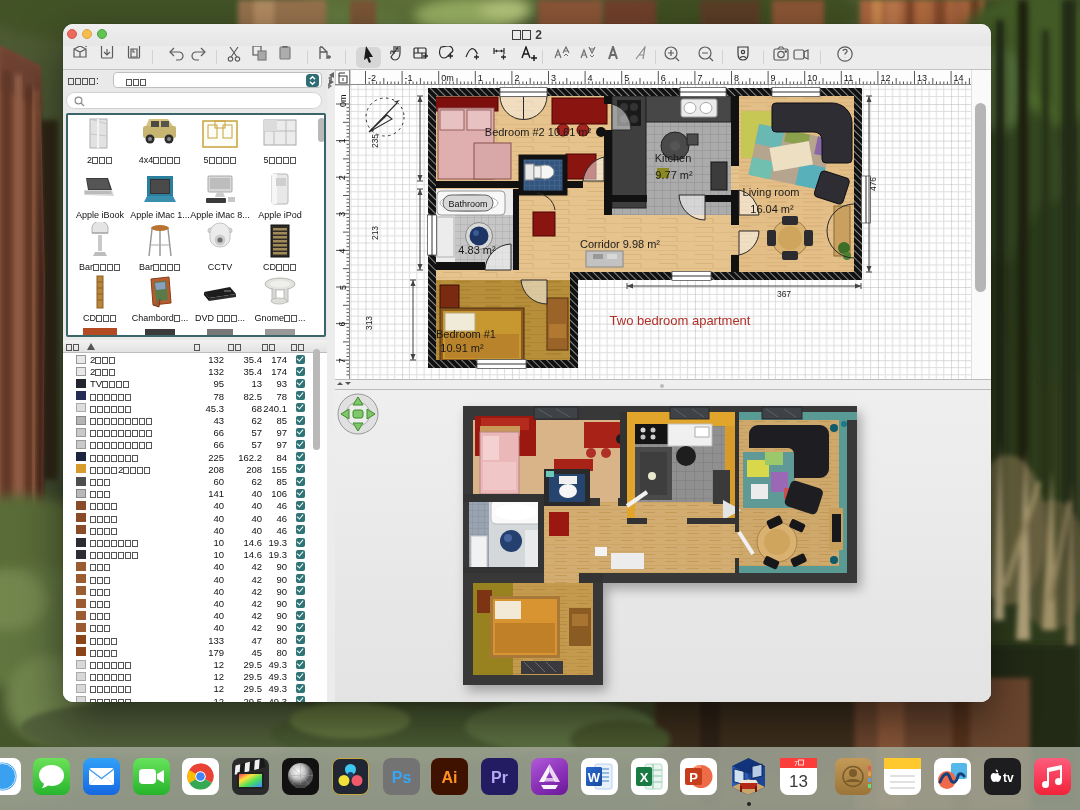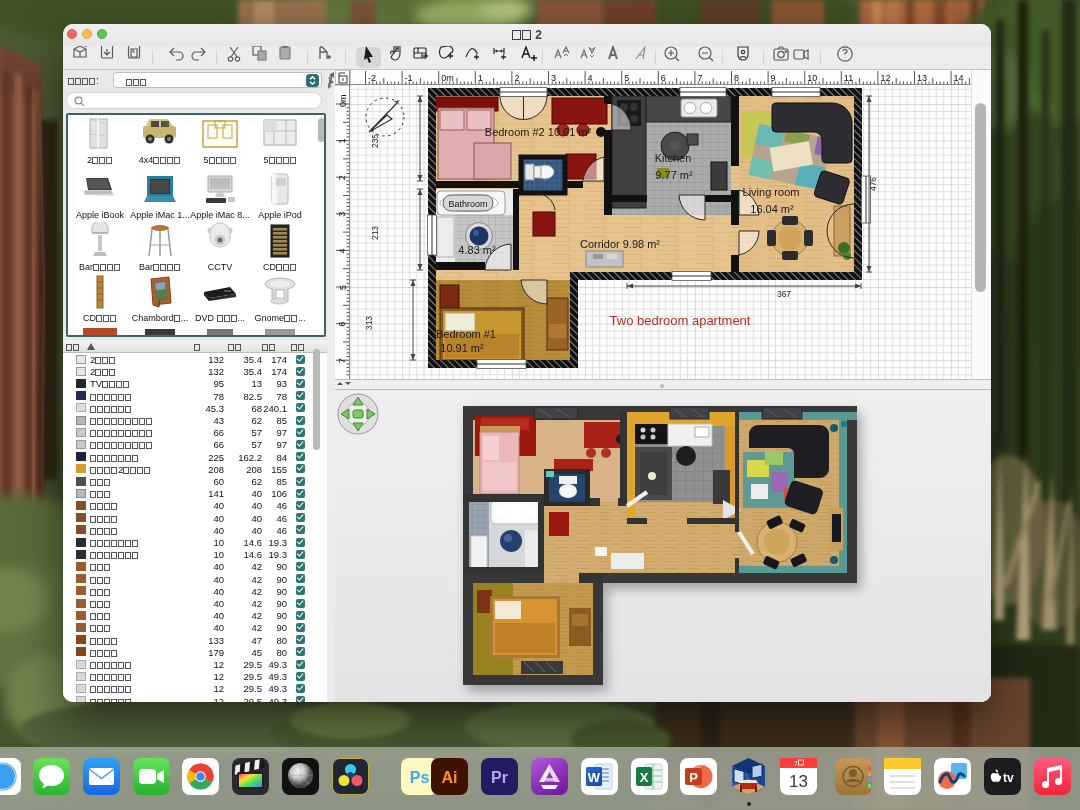--- a/index.html
+++ b/index.html
@@ -1212,21 +1212,21 @@
             <path d="M18.5,5 V30 M6,17.5 H31 M10,9 L27,26 M27,9 L10,26" opacity=".5"></path>
           </g>
           <rect x="13" y="27" width="11" height="3" rx="1.5" fill="#444"></rect>
         </svg></div>
 <div class="di" style="left:332px;background:#202634;border:1px solid #c8a83a"><svg width="35" height="35" viewBox="0 0 35 35">
           <circle cx="17.5" cy="10.5" r="5.5" fill="#3ec8f0"></circle>
           <circle cx="11" cy="21.5" r="5.5" fill="#f0e03a"></circle>
           <circle cx="24" cy="21.5" r="5.5" fill="#f05a6a"></circle>
           <circle cx="17.5" cy="16" r="3" fill="#18406a"></circle>
         </svg></div>
-<div class="di" style="left:401px;background:#fef9c3"><svg width="37" height="37" viewBox="0 0 37 37">
+<div class="di" style="left:383px;background:#737373"><svg width="37" height="37" viewBox="0 0 37 37">
           <text x="18.5" y="25" text-anchor="middle" font-family="Liberation Sans" font-size="16" font-weight="bold" fill="#34a7f8">Ps</text>
         </svg></div>
 <div class="di" style="left:431px;background:#3f1200"><svg width="37" height="37" viewBox="0 0 37 37">
           <text x="18.5" y="25" text-anchor="middle" font-family="Liberation Sans" font-size="16" font-weight="bold" fill="#ff9320">Ai</text>
         </svg></div>
 <div class="di" style="left:481px;background:#241c62"><svg width="37" height="37" viewBox="0 0 37 37">
           <text x="18.5" y="25" text-anchor="middle" font-family="Liberation Sans" font-size="16" font-weight="bold" fill="#b8a8f8">Pr</text>
         </svg></div>
 <div class="di" style="left:531px;background:linear-gradient(150deg,#b05ad8 0%,#8a30b8 55%,#6a1898 100%)"><svg width="37" height="37" viewBox="0 0 37 37">
           <g fill="#fff">

